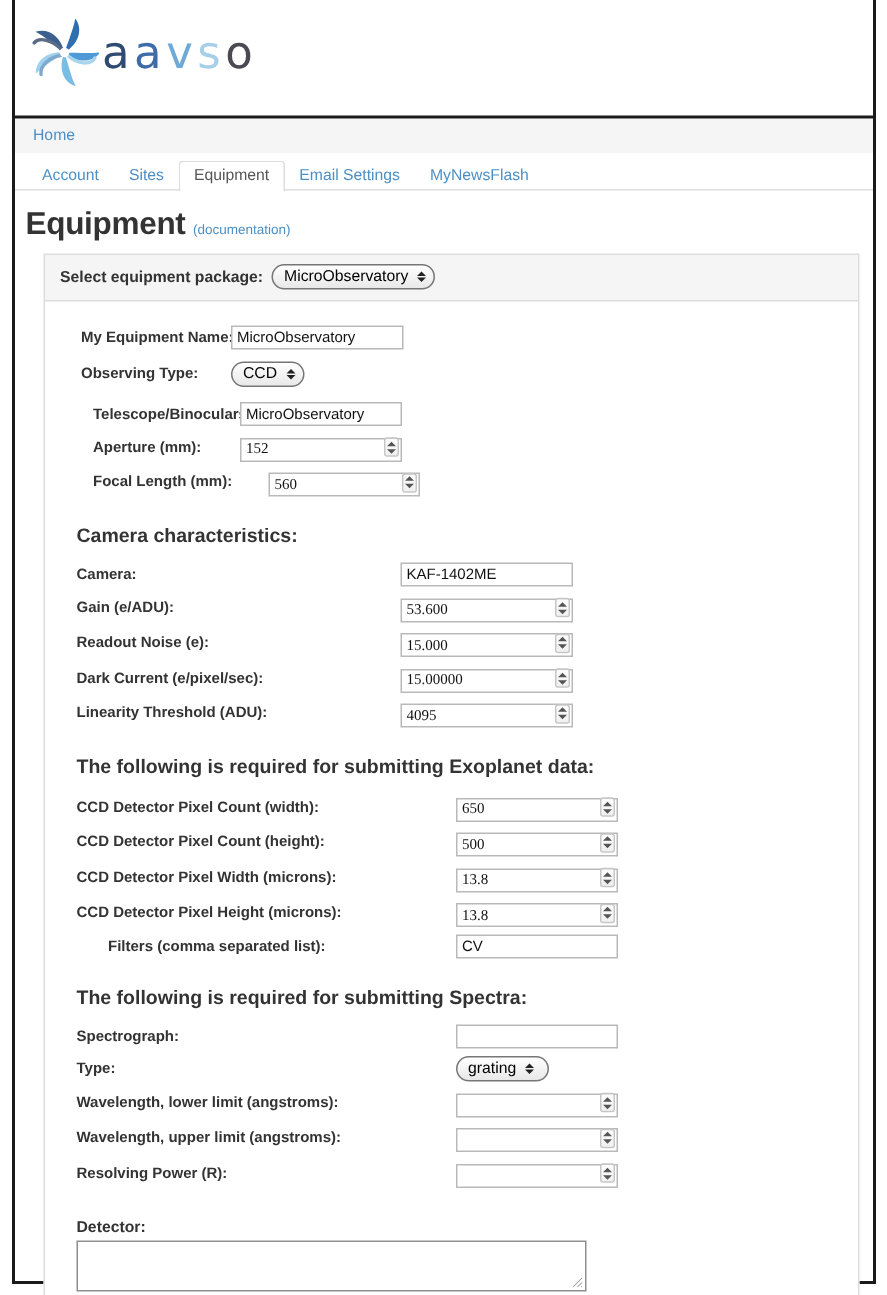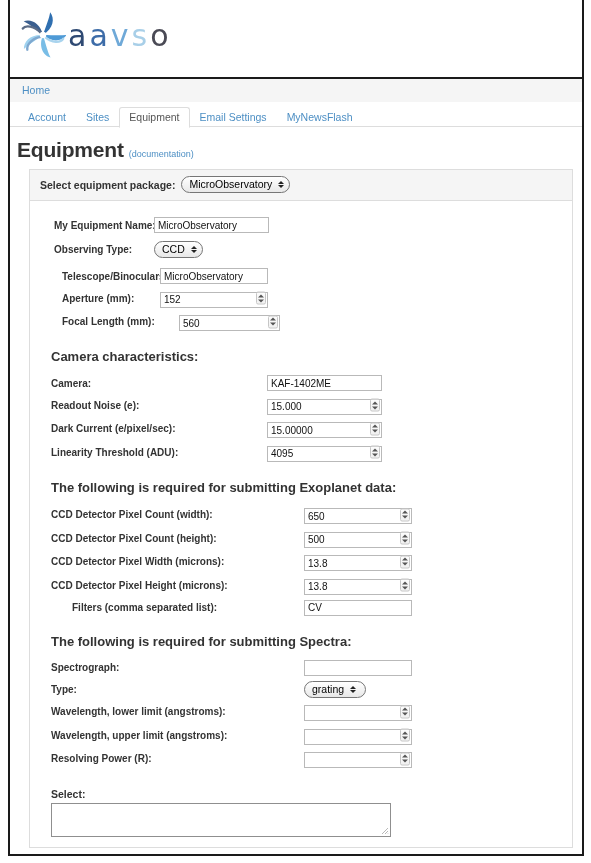--- a/index.html
+++ b/index.html
@@ -162,21 +162,21 @@
     height: 16px;
     border: 1px solid #b9b9b9;
     background:#fff;
     font-size: 10px;
     color:#111;
     padding: 0 3px;
     font-family:"Liberation Sans", sans-serif;
     outline:none;
   }
   .spin-wrap { position: relative; display:inline-block; }
-  .spin-wrap .txt { padding-right: 14px; width:100%; }
+  .spin-wrap .txt { padding-right: 14px; width:100%;font-family:Liberation Serif, serif; }
   .spinner {
     position:absolute; right:2px; top:50%;
     transform: translateY(-50%);
     width: 10px; height: 13px;
     border:1px solid #c6c6c6;
     border-radius:2px;
     background: linear-gradient(#fdfdfd,#f0f0f0);
     display:flex; flex-direction:column;
     align-items:center; justify-content:center;
     gap: 2px;
@@ -325,20 +325,27 @@
           </div>
         </div>
 
       <div class="sec-h">Camera characteristics:</div>
       <div class="grp-c" id="camera-rows">
           <div class="frow">
             <span class="flabel" style="width: 216px;">Camera:</span>
             <input class="txt" value="KAF-1402ME" style="width: 115px;">
           </div>
           <div class="frow">
+            <span class="flabel" style="width: 216px;">Gain (e/ADU):</span>
+            <span class="spin-wrap" style="width: 115px;"><input class="txt" value="53.600" style=""><span class="spinner">
+                <i class="up"></i>
+                <i class="dn"></i>
+              </span></span>
+          </div>
+          <div class="frow">
             <span class="flabel" style="width: 216px;">Readout Noise (e):</span>
             <span class="spin-wrap" style="width: 115px;"><input class="txt" value="15.000" style=""><span class="spinner">
                 <i class="up"></i>
                 <i class="dn"></i>
               </span></span>
           </div>
           <div class="frow">
             <span class="flabel" style="width: 216px;">Dark Current (e/pixel/sec):</span>
             <span class="spin-wrap" style="width: 115px;"><input class="txt" value="15.00000" style=""><span class="spinner">
                 <i class="up"></i>
@@ -424,21 +431,21 @@
             <div class="frow">
               <span class="flabel" style="width: 253px;">Resolving Power (R):</span>
               <span class="spin-wrap" style="width: 108px;"><input class="txt" style=""><span class="spinner">
                   <i class="up"></i>
                   <i class="dn"></i>
                 </span></span>
             </div>
           </div>
       </div>
 
-      <div class="comment-label">Select:</div>
+      <div class="comment-label">Detector:</div>
       <div style="position:relative; margin-left:9px; width:340px;">
         <textarea class="comment-box" style="margin-left: 0px;"></textarea>
         <svg class="resize-grip" viewBox="0 0 8 8">
           <path d="M7,1 L1,7 M7,4 L4,7 M7,6.5 L6.5,7" stroke="#999" stroke-width="0.7" fill="none"></path>
         </svg>
       </div>
 
     </div>
   </div>
 </div>

